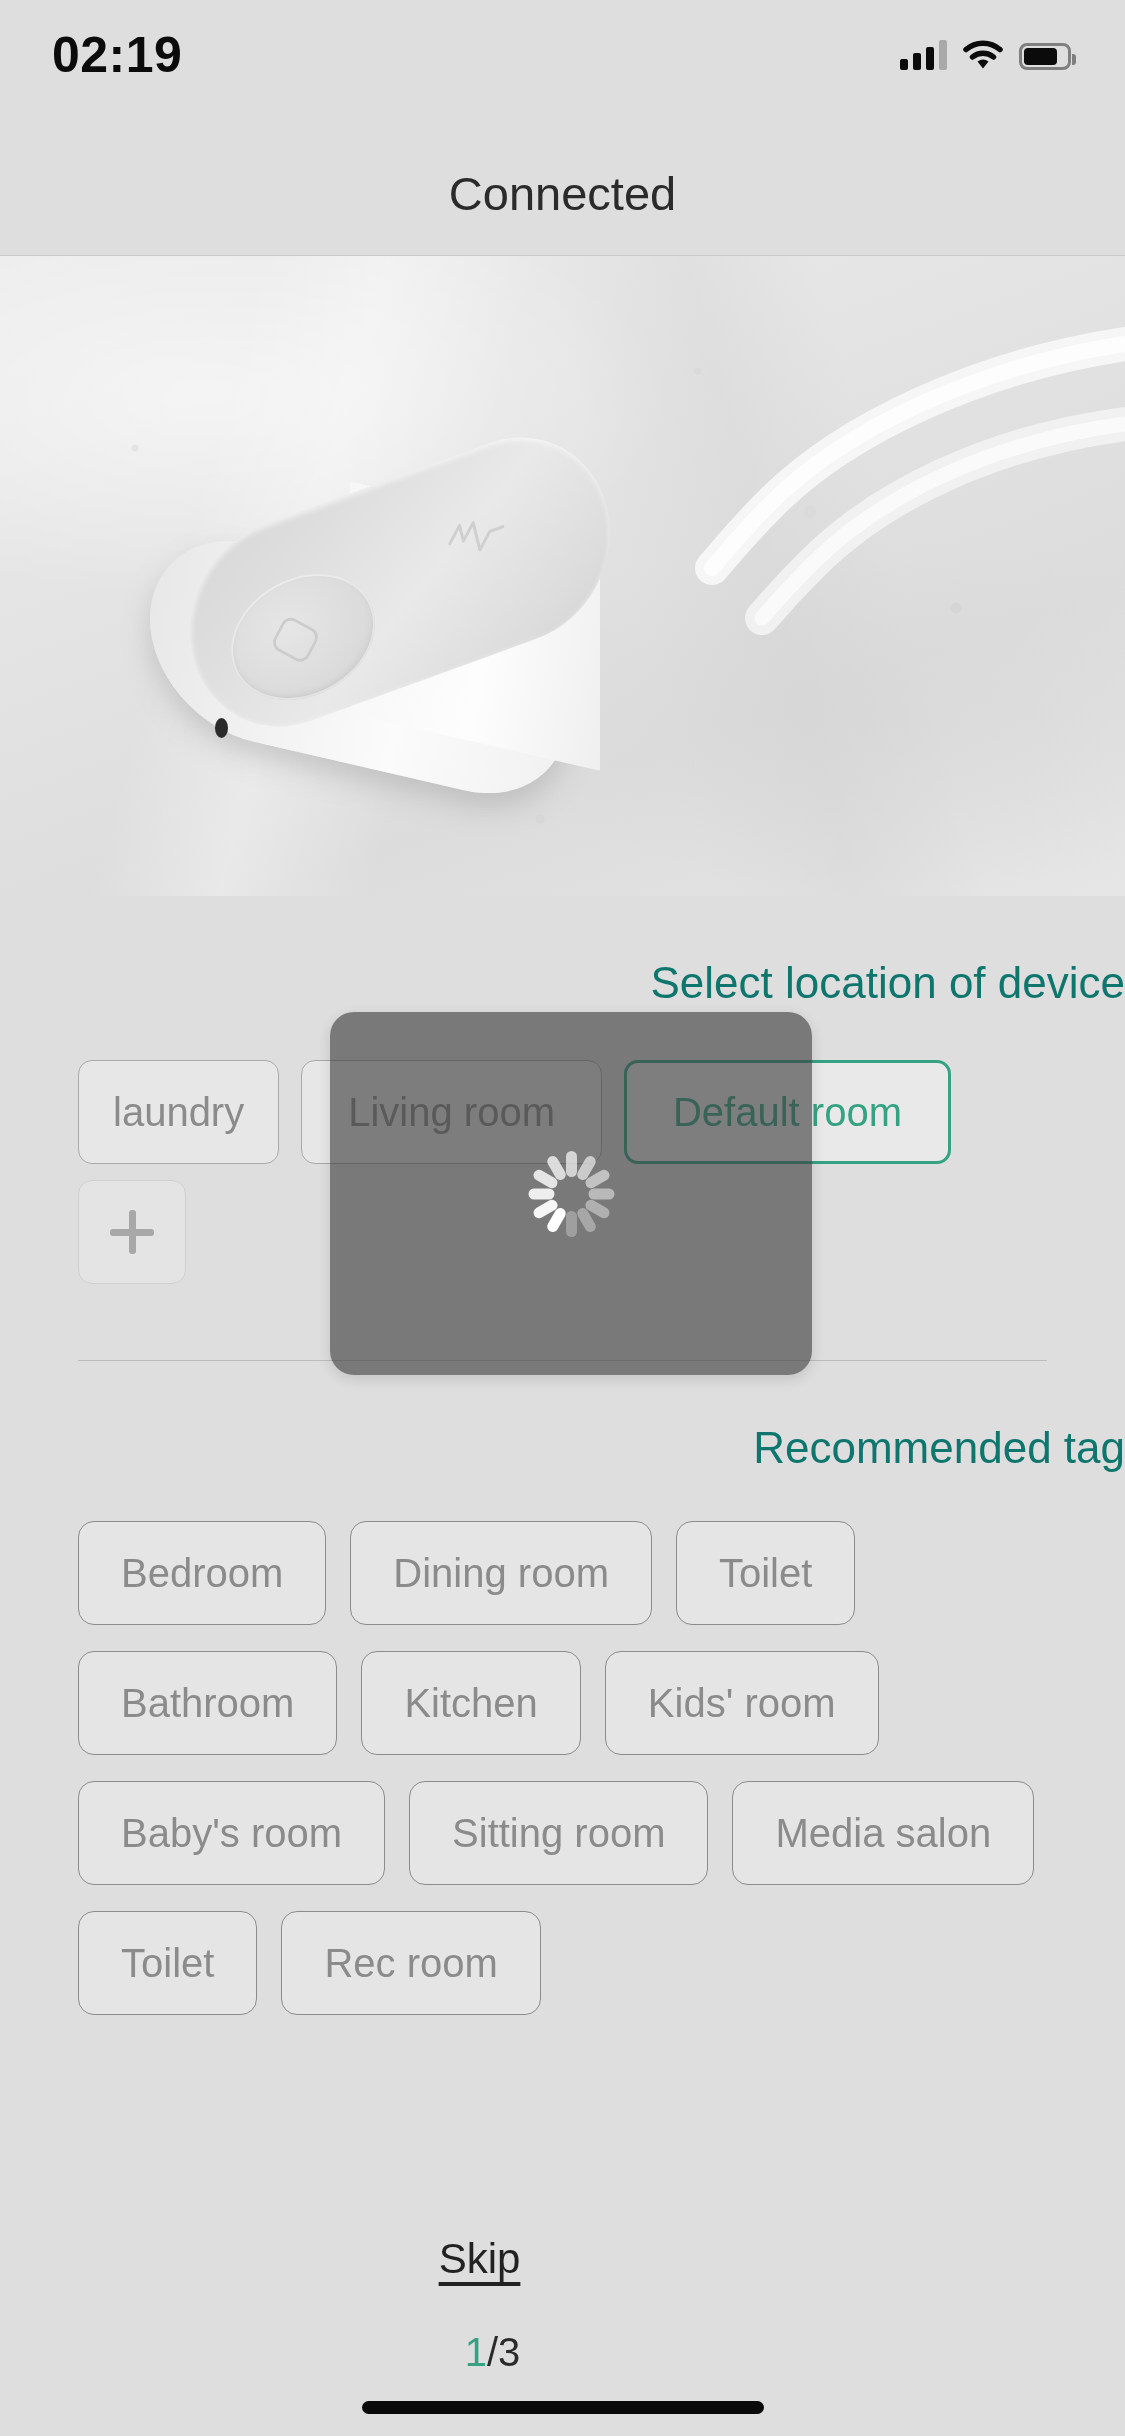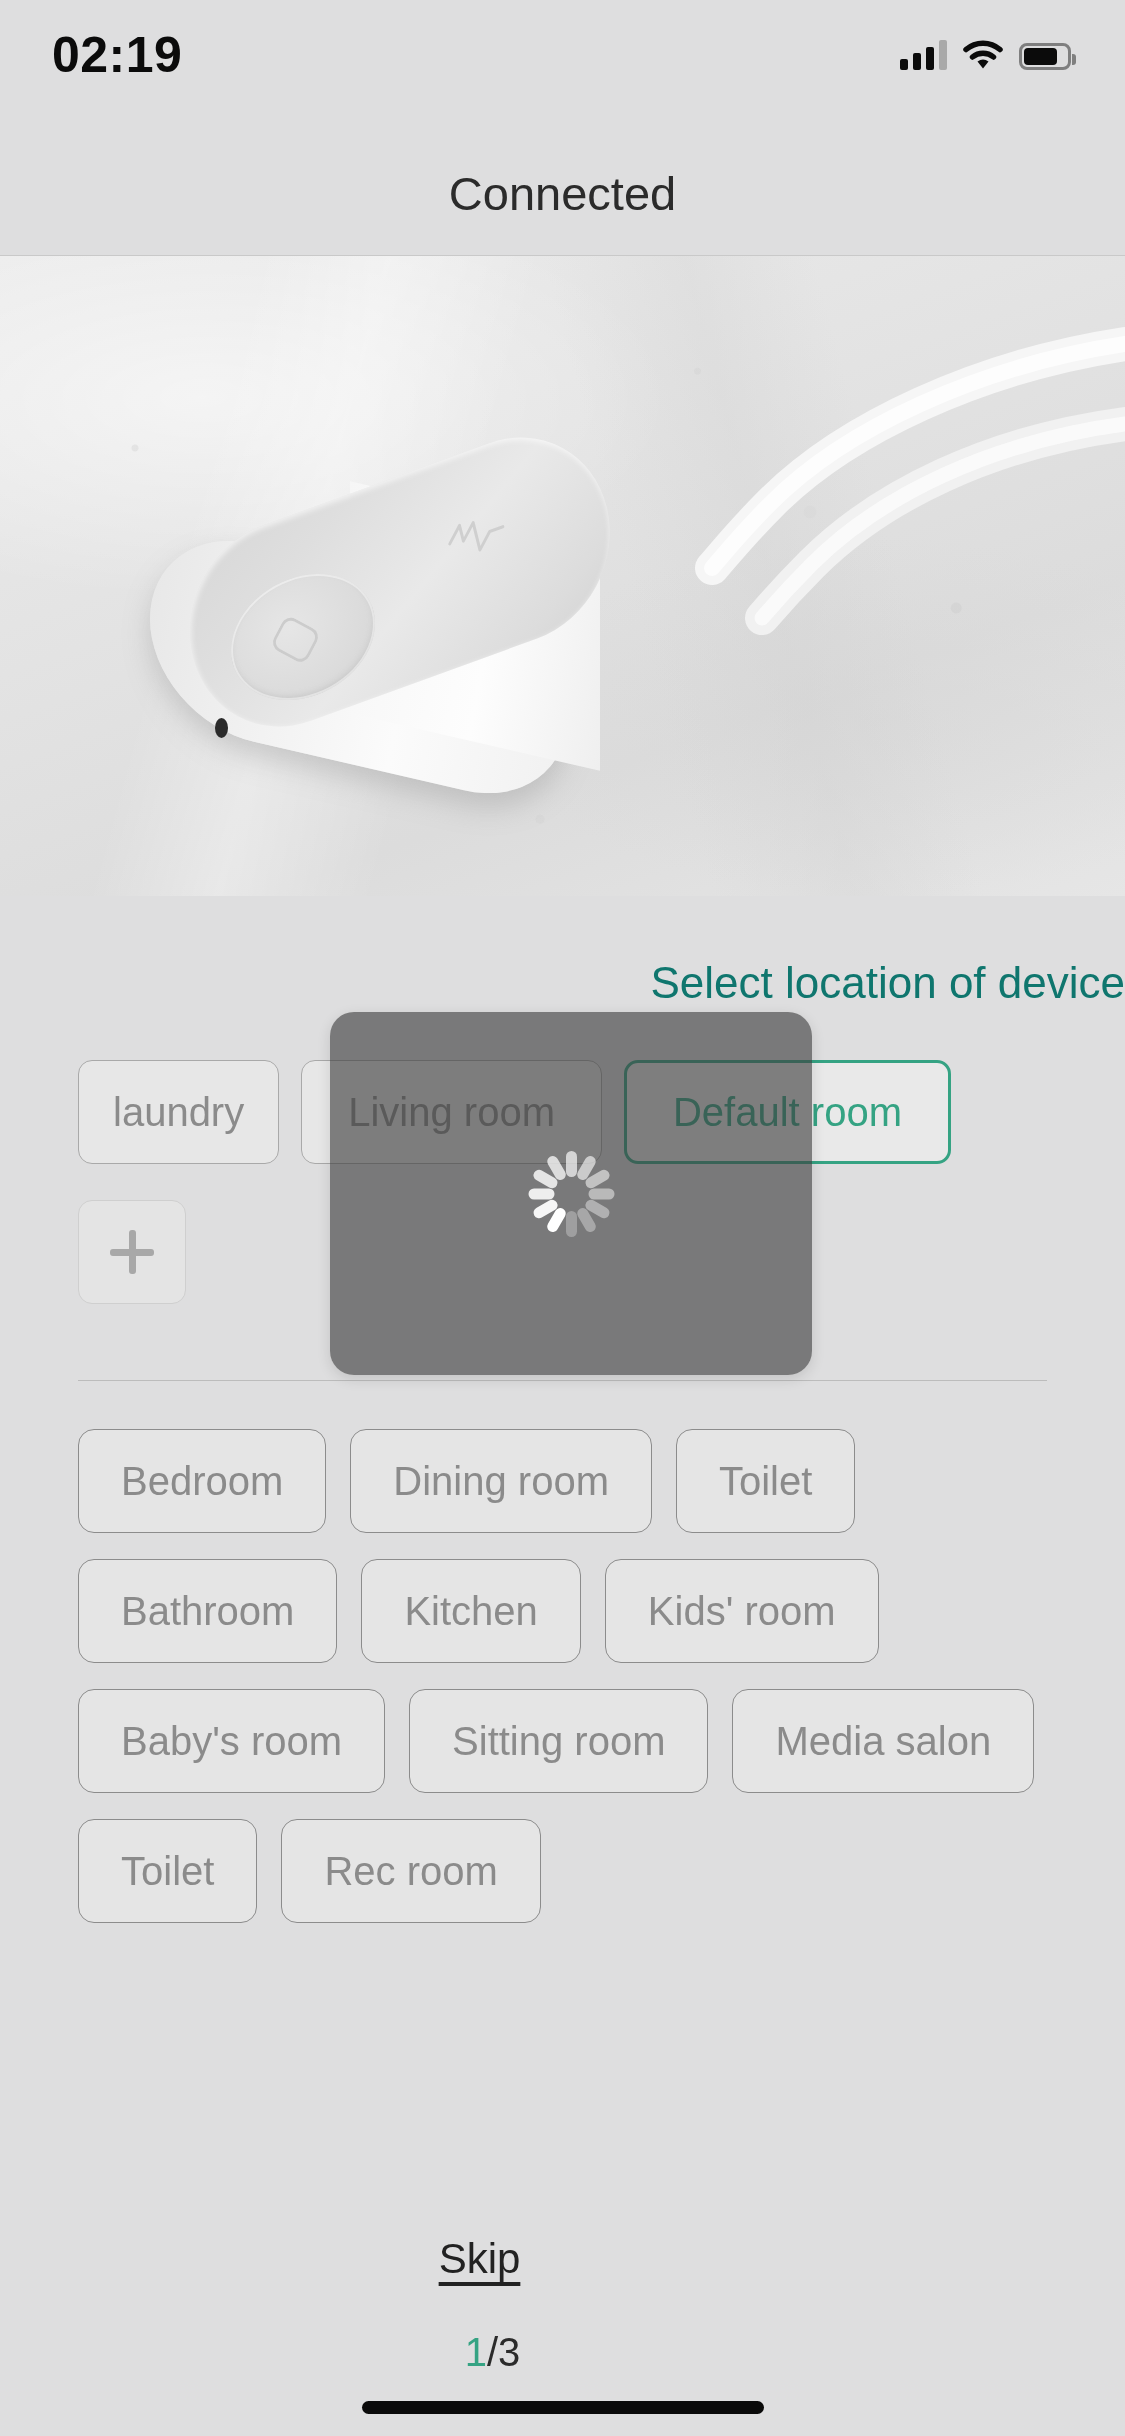--- a/index.html
+++ b/index.html
@@ -139,21 +139,21 @@
   .content{
     position:absolute; top:896px; left:0; width:1125px;
   }
   .section-title{
     text-align:right; font-size:44px; color:#0f766e;
     margin-top:62px;
     margin-left:8px;
   }
 
   .chips{
-    display:flex; flex-wrap:wrap; gap:36px 22px;
+    display:flex; flex-wrap:wrap; gap:16px 22px;
     padding:16px 78px; margin-top:36px;
   }
   .chip{
     min-width:108px; height:104px;
     padding:0 34px;
     display:flex; align-items:center; justify-content:center;
     border:1.5px solid #a9a9a9; border-radius:14px;
     background:#e7e7e7;
     font-size:40px; color:#8b8b8b;
     white-space:nowrap;
@@ -299,20 +299,21 @@
       <div class="chip wide selected">
         <span>Default room</span>
       </div>
       <div class="chip add">
         <span class="plus"></span>
       </div>
     </div>
 
     <div class="divider"></div>
 
+    <div class="section-title">Recommended tag</div>
 
     <div class="tags">
       <div class="tag">
           <span>Bedroom</span>
         </div>
       <div class="tag">
           <span>Dining room</span>
         </div>
       <div class="tag">
           <span>Toilet</span>

